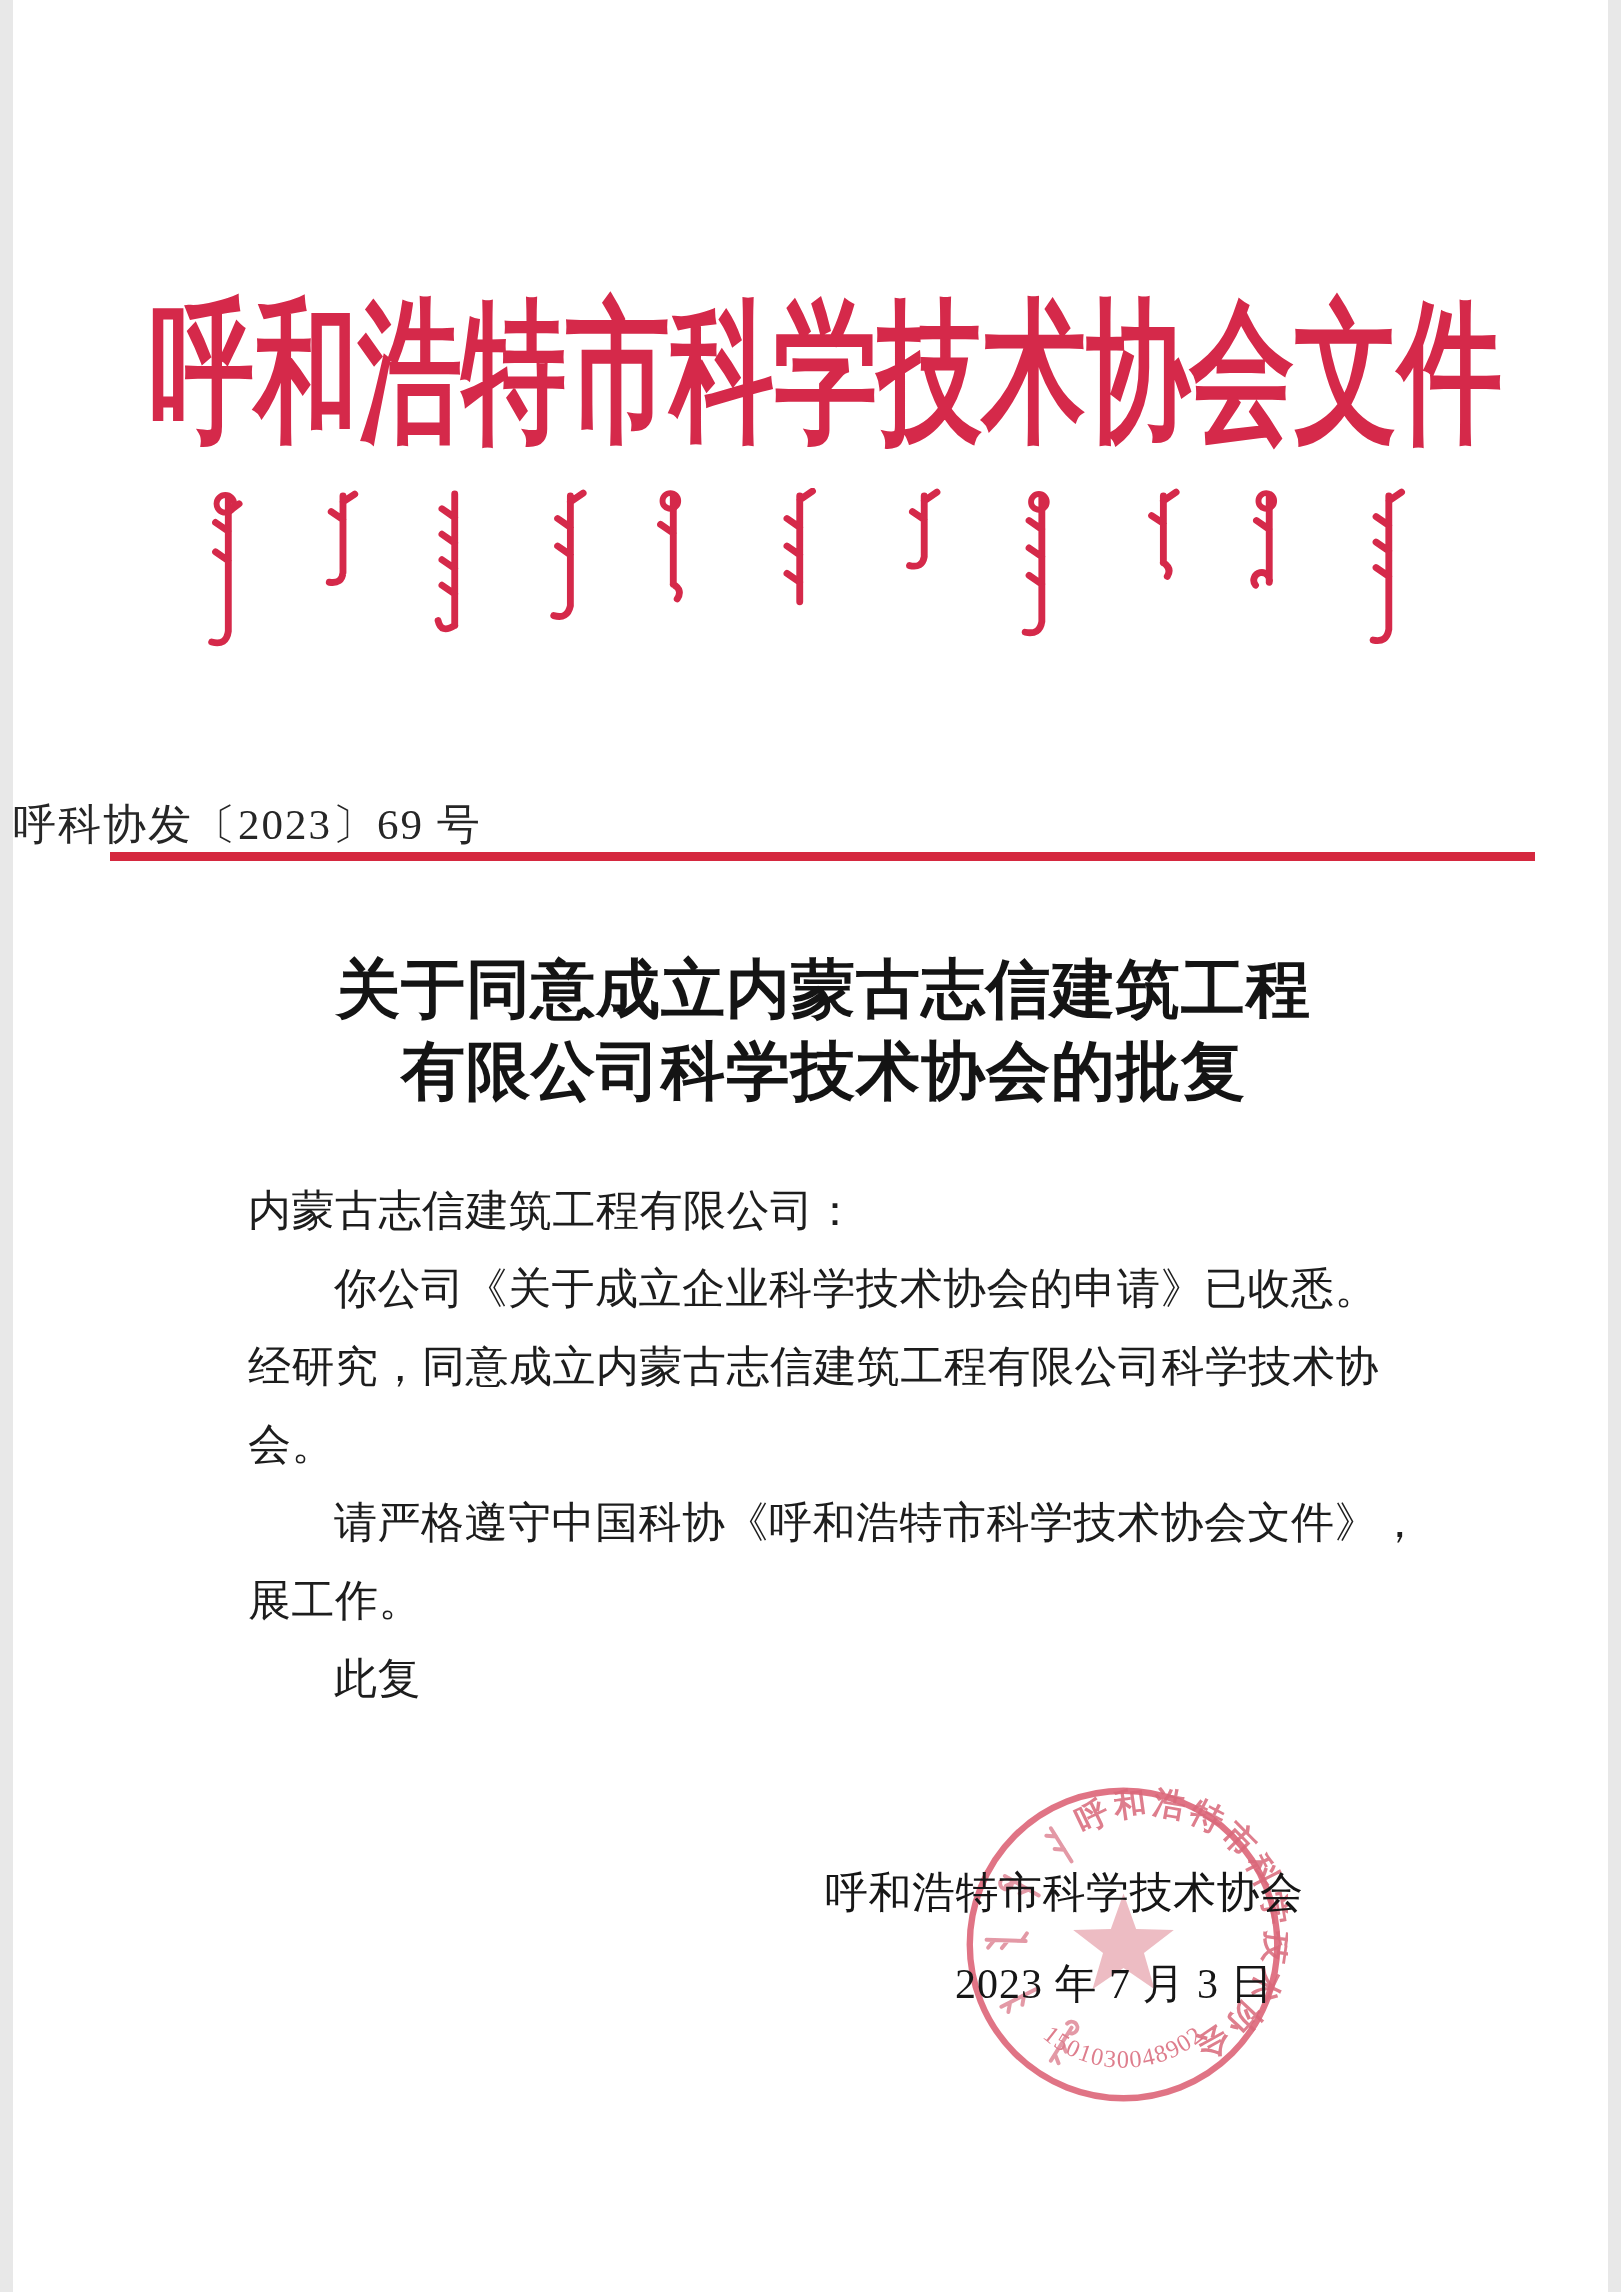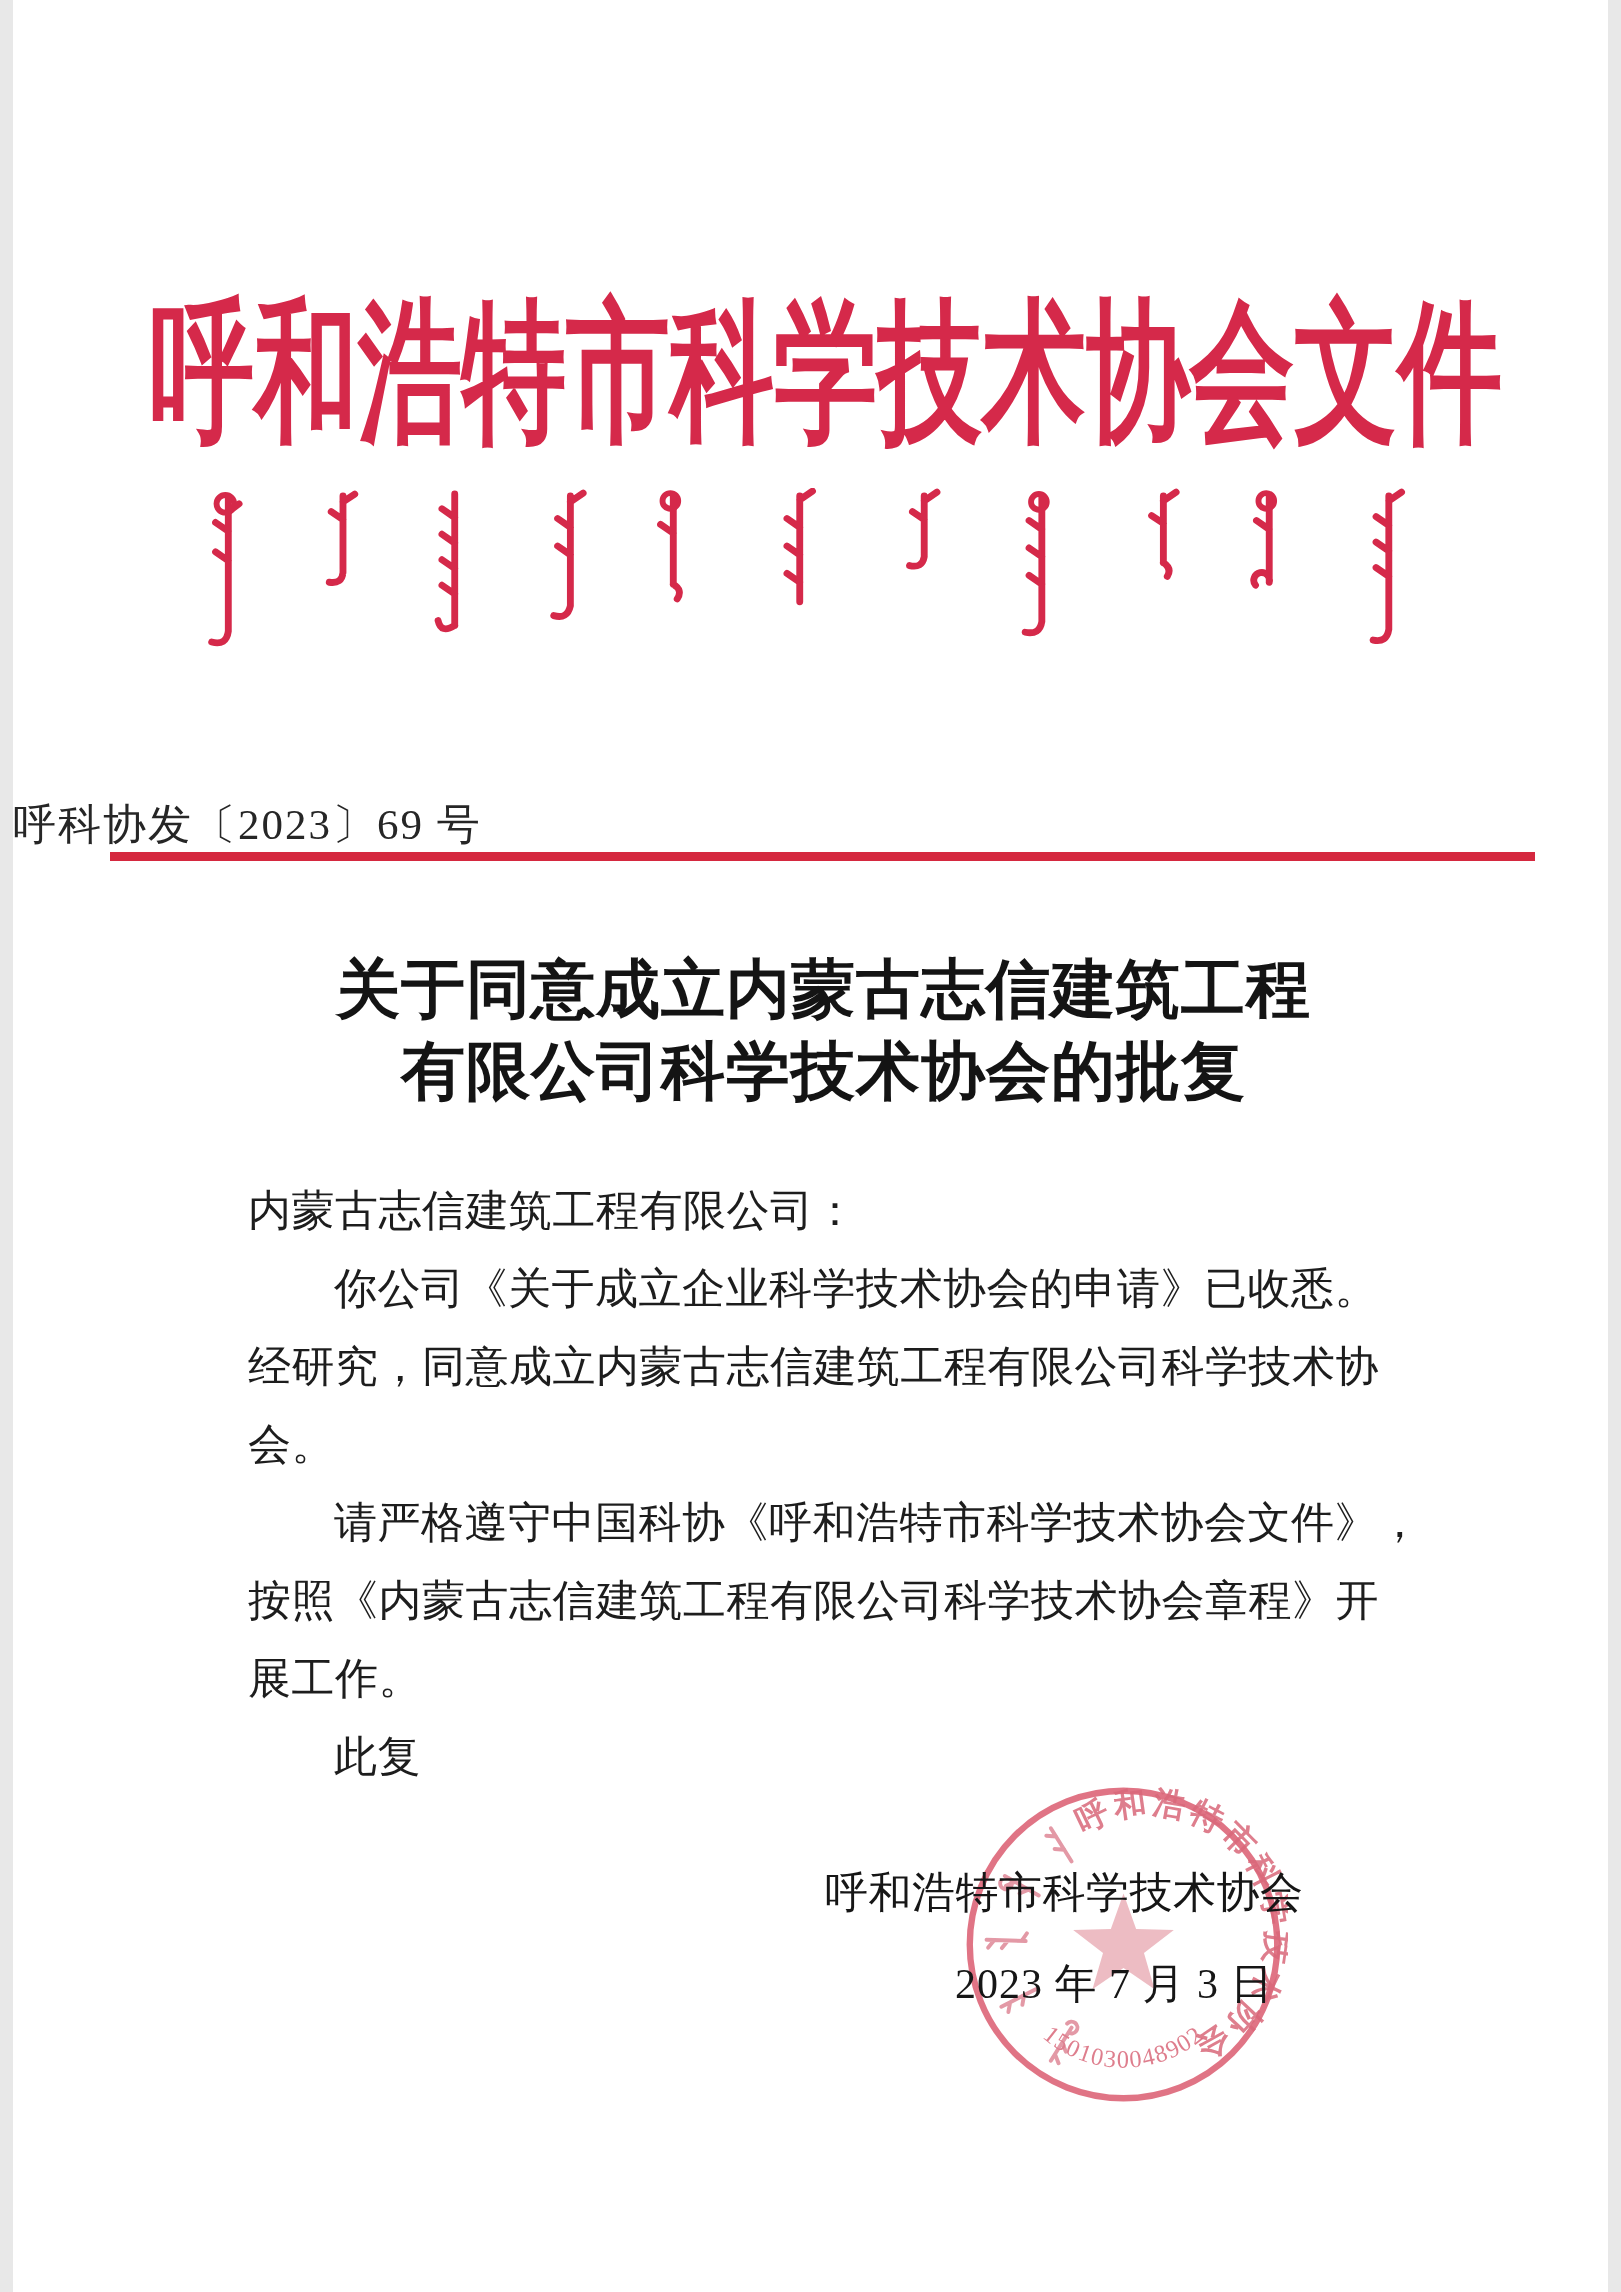--- a/index.html
+++ b/index.html
@@ -118,21 +118,20 @@
     <div>关于同意成立内蒙古志信建筑工程</div>
     <div>有限公司科学技术协会的批复</div>
   </div>
 
   <div class="body-text">
     <div class="line">内蒙古志信建筑工程有限公司：</div>
     <div class="line indent">你公司《关于成立企业科学技术协会的申请》已收悉。</div>
     <div class="line">经研究，同意成立内蒙古志信建筑工程有限公司科学技术协</div>
     <div class="line">会。</div>
     <div class="line indent">请严格遵守中国科协《呼和浩特市科学技术协会文件》，</div>
-    <div class="line">按照《内蒙古志信建筑工程有限公司科学技术协会章程》开</div>
     <div class="line">展工作。</div>
     <div class="line indent">此复</div>
   </div>
 
   <svg class="seal" width="329" height="329" viewBox="0 0 336 336">
 
     <circle cx="168" cy="168" r="157" fill="none" stroke="#d9566a" stroke-width="6.5" opacity="0.82"></circle>
 
     <polygon opacity="0.62" fill="#e2939e" points="168,116 180.9,152.2 219.4,153.3 188.9,176.8 199.7,213.7 168,192 136.3,213.7 147.1,176.8 116.6,153.3 155.1,152.2"></polygon>
 

